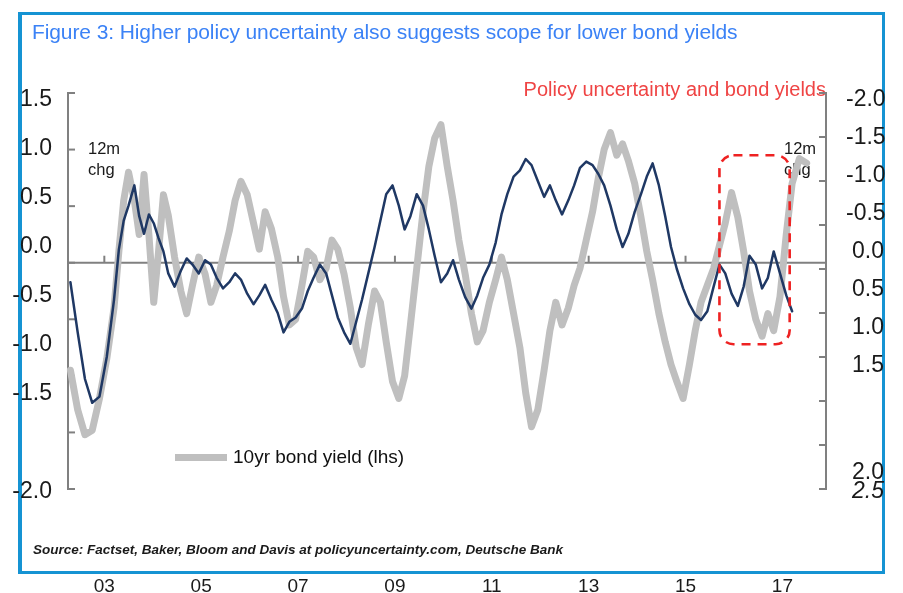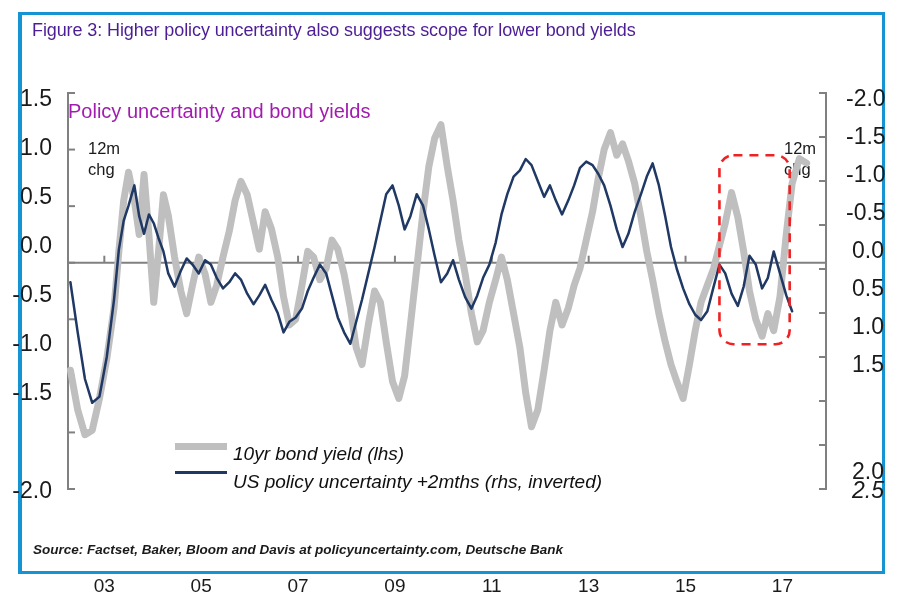--- a/index.html
+++ b/index.html
@@ -25,43 +25,43 @@
     border-top: 3px solid #1593d3;
     border-left: 4px solid #1593d3;
     border-right: 3px solid #1593d3;
     border-bottom: 3px solid #1593d3;
   }
 
   #figure-title {
     position: absolute;
     left: 32px;
     top: 20px;
-    font-size: 18px;
-    color: #4c1d95;
+    font-size: 21px;
+    color: #3b82f6;
     letter-spacing: -0.1px;
     white-space: nowrap;
     text-align: center;
   }
 
   #chart-area {
     position: absolute;
     left: 0px;
     top: 72px;
     width: 903px;
     height: 455px;
   }
 
   #chart-title {
     position: absolute;
     left: 0px;
-    top: 28px;
-    width: 903px;
-    text-align: left;
+    top: 6px;
+    width: 903px;
+    text-align: right;
     font-size: 20px;
-    color: #a21caf;
+    color: #ef4444;
   }
 
   .axis-label {
     position: absolute;
     font-size: 23px;
     color: #1a1a1a;
     text-align: right;
     white-space: nowrap;
   }
   .axis-label.right {
@@ -85,23 +85,22 @@
 
   #legend {
     position: absolute;
     left: 175px;
     top: 371px;
     font-size: 19px;
     color: #101010;
   }
   .legend-row {
     display: flex;
-    align-items: flex-start;
+    align-items: center;
     height: 28px;
-    font-style: italic;
   }
   .legend-swatch {
     display: inline-block;
     width: 52px;
     margin-right: 6px;
     flex: 0 0 52px;
   }
   .legend-swatch.gray {
     height: 7px;
     background: #bfbfbf;
@@ -207,24 +206,20 @@
       <polyline points="70.42,298.20 77.69,337.80 84.95,362.69 92.22,358.17 99.48,326.49 106.75,286.89 114.01,235.97 118.86,179.40 123.70,128.49 128.54,100.20 134.36,128.49 139.20,162.43 144.04,102.46 148.89,162.43 153.73,230.31 158.57,179.40 163.42,122.83 168.26,143.19 174.56,185.06 180.85,219.00 186.66,241.63 192.48,213.34 198.77,185.06 205.07,202.03 210.88,230.31 216.69,213.34 222.99,185.06 229.29,159.03 235.10,128.49 240.91,109.25 247.21,122.83 253.50,151.11 259.32,177.14 265.13,139.80 271.42,156.77 277.72,185.06 283.53,224.66 289.35,252.94 295.64,247.29 301.94,213.34 307.75,179.40 313.56,185.06 319.86,207.69 326.16,196.37 331.97,168.09 337.78,177.14 344.08,202.03 350.37,235.97 356.19,275.57 362.00,292.54 368.29,252.94 374.59,219.00 380.40,230.31 386.21,269.91 392.51,309.51 398.81,326.49 404.62,303.86 410.43,252.94 416.73,196.37 423.02,139.80 428.84,94.54 434.65,66.26 440.95,52.68 447.24,94.54 453.05,128.49 458.87,168.09 465.16,202.03 471.46,241.63 477.27,269.91 483.08,258.60 489.38,230.31 495.68,207.69 501.49,185.06 507.30,207.69 513.60,241.63 519.89,275.57 525.71,320.83 531.52,354.77 537.81,337.80 544.11,298.20 549.92,258.60 555.74,230.31 562.03,252.94 568.33,235.97 574.14,213.34 579.95,196.37 586.25,168.09 592.55,139.80 598.36,105.86 604.17,77.57 610.47,60.60 616.76,83.23 622.58,71.91 628.39,88.89 634.68,111.51 640.98,145.46 646.79,179.40 652.60,207.69 658.90,241.63 665.20,269.91 671.01,292.54 676.82,309.51 683.12,326.49 689.41,292.54 695.23,258.60 701.04,230.31 707.34,213.34 713.63,196.37 719.44,173.74 725.26,151.11 731.55,120.57 737.85,145.46 743.66,179.40 749.47,219.00 755.77,247.29 762.07,264.26 767.88,241.63 773.69,258.60 779.99,224.66 786.28,162.43 792.10,111.51 799.36,86.62 806.63,91.15" fill="none" stroke="#bfbfbf" stroke-width="7" stroke-linejoin="round" stroke-linecap="round"></polyline>
       <polyline points="70.42,210.20 77.69,260.36 84.95,307.00 92.22,330.76 99.48,324.60 106.75,285.00 114.01,227.80 118.86,177.64 123.70,148.60 128.54,133.64 134.36,113.40 139.20,144.20 144.04,161.80 148.89,142.44 153.73,151.24 158.57,166.20 163.42,179.40 168.26,201.40 174.56,214.60 180.85,198.76 186.66,186.44 192.48,192.60 198.77,201.40 205.07,188.20 210.88,192.60 216.69,205.80 222.99,216.36 229.29,210.20 235.10,201.40 240.91,207.56 247.21,221.64 253.50,232.20 259.32,223.40 265.13,212.84 271.42,227.80 277.72,241.00 283.53,260.36 289.35,249.80 295.64,245.40 301.94,236.60 307.75,219.00 313.56,205.80 319.86,192.60 326.16,201.40 331.97,223.40 337.78,245.40 344.08,260.36 350.37,271.80 356.19,249.80 362.00,227.80 368.29,201.40 374.59,175.00 380.40,148.60 386.21,122.20 392.51,113.40 398.81,133.64 404.62,157.40 410.43,144.20 416.73,122.20 423.02,133.64 428.84,157.40 434.65,183.80 440.95,210.20 447.24,201.40 453.05,188.20 458.87,207.56 465.16,225.16 471.46,236.60 477.27,223.40 483.08,205.80 489.38,192.60 495.68,170.60 501.49,142.44 507.30,122.20 513.60,104.60 519.89,98.44 525.71,87.00 531.52,93.16 537.81,109.00 544.11,124.84 549.92,113.40 555.74,128.36 562.03,142.44 568.33,128.36 574.14,113.40 579.95,95.80 586.25,89.64 592.55,93.16 598.36,101.96 604.17,113.40 610.47,133.64 616.76,157.40 622.58,175.00 628.39,161.80 634.68,139.80 640.98,122.20 646.79,104.60 652.60,91.40 658.90,113.40 665.20,144.20 671.01,175.00 676.82,197.00 683.12,216.36 689.41,232.20 695.23,242.76 701.04,248.04 707.34,239.24 713.63,214.60 719.44,192.60 725.26,201.40 731.55,221.64 737.85,233.96 743.66,214.60 749.47,183.80 755.77,192.60 762.07,216.36 767.88,205.80 773.69,179.40 779.99,201.40 786.28,223.40 792.10,239.24 799.36,NaN 806.63,NaN" fill="none" stroke="#1f3864" stroke-width="2.5" stroke-linejoin="round" stroke-linecap="round"></polyline>
       <rect x="719.4440894568675" y="83.2285714285714" width="70.2300319488835" height="188.94857142857143" rx="14" ry="14" fill="none" stroke="#ee2222" stroke-width="2.6" stroke-dasharray="9 7"></rect>
     </svg>
 
   <div id="legend">
     <div class="legend-row">
       <span class="legend-swatch gray"></span>
       <span class="legend-text">10yr bond yield (lhs)</span>
     </div>
-    <div class="legend-row">
-      <span class="legend-swatch navy"></span>
-      <span class="legend-text">US policy uncertainty +2mths (rhs, inverted)</span>
-    </div>
   </div>
 
   <div id="xaxis-labels">
       <div class="xtick-label" style="left: 104.326px;">03</div>
       <div class="xtick-label" style="left: 201.195px;">05</div>
       <div class="xtick-label" style="left: 298.064px;">07</div>
       <div class="xtick-label" style="left: 394.933px;">09</div>
       <div class="xtick-label" style="left: 491.802px;">11</div>
       <div class="xtick-label" style="left: 588.671px;">13</div>
       <div class="xtick-label" style="left: 685.54px;">15</div>

